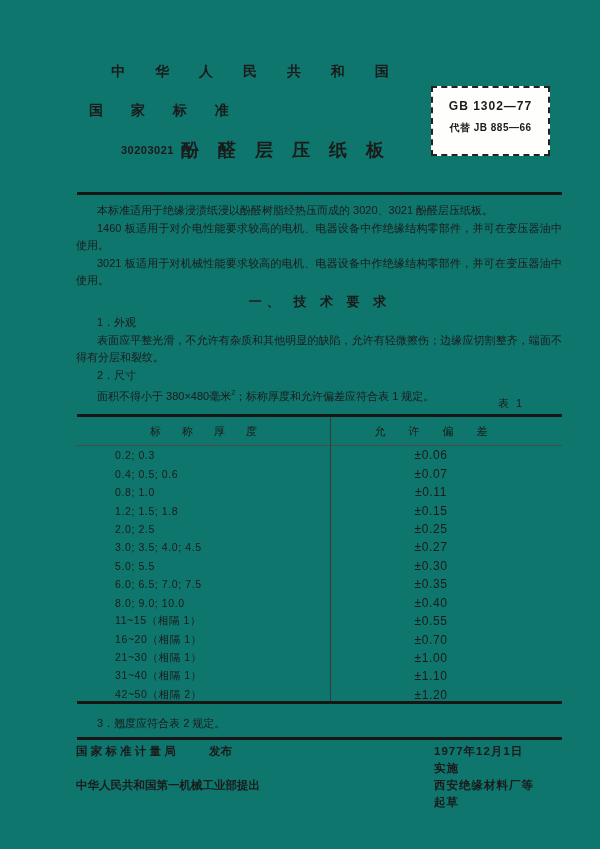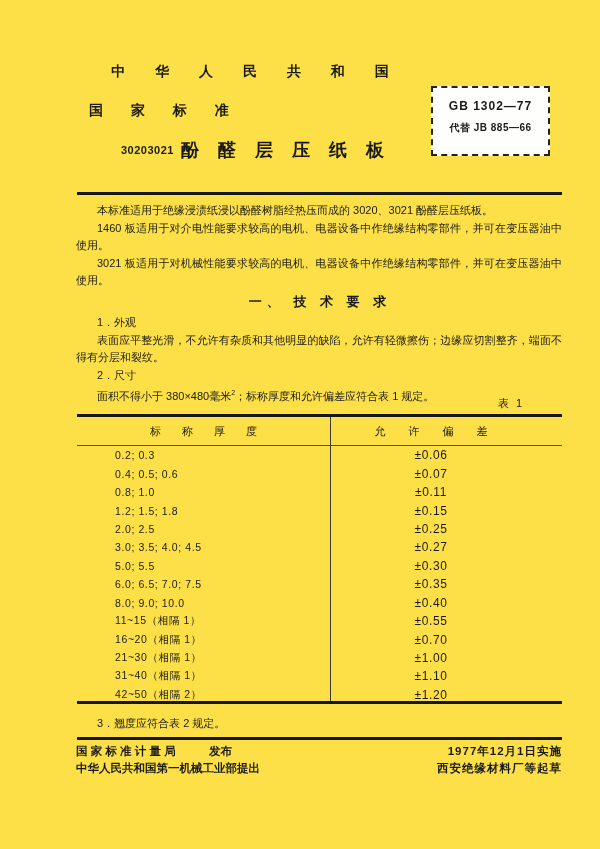--- a/index.html
+++ b/index.html
@@ -1,18 +1,18 @@
 <!DOCTYPE html>
 <html><head>
 <meta charset="utf-8">
 <style>
   html,body{margin:0;padding:0;background:#e8e8e6;}
   .page{
     position:relative; width:600px; height:849px; margin:0 auto;
-    background:#fde047; color:#1a1a1a; overflow:hidden;
+    background:#0f766e; color:#1a1a1a; overflow:hidden;
     font-family:"Liberation Sans","DejaVu Sans",sans-serif;
   }
   
   .hdr-country{position:absolute;top:63px;left:77px;width:346px;text-align:center;
     font-size:14px;font-weight:bold;letter-spacing:13px;text-indent:13px;white-space:nowrap;}
   .hdr-category{position:absolute;top:102px;left:77px;width:346px;
     font-size:14px;font-weight:bold;letter-spacing:12px;text-indent:12px;white-space:nowrap;}
   .hdr-titlerow{position:absolute;top:138px;left:77px;width:346px;
     display:flex;justify-content:center;align-items:center;}
   .grades{display:flex;font-size:11px;font-weight:bold;line-height:12px;
@@ -50,21 +50,21 @@
   .t-body .t-row{display:flex;height:18.45px;align-items:center;}
   .t-body .t-cell-l{font-size:10.5px;padding-left:38px;letter-spacing:0.6px;white-space:nowrap;}
   .t-body .t-cell-r{font-size:12px;text-align:center;padding-right:30px;letter-spacing:0.6px;}
   
   .note3{position:absolute;left:97px;top:716px;font-size:11px;}
   .footer{position:absolute;left:76px;top:743px;width:486px;
     font-size:11.5px;font-weight:bold;line-height:17px;}
   .f-row{display:flex;justify-content:space-between;}
   .f-left{display:flex;width:156px;justify-content:space-between;white-space:nowrap;}
   .f-right{display:flex;width:128px;justify-content:flex-end;white-space:nowrap;
-    letter-spacing:1px;}
+    letter-spacing:1px;flex-direction:column;}
 </style>
 </head>
 <body>
 
 <div class="page">
 
   <div class="hdr-country">中 华 人 民 共 和 国</div>
   <div class="hdr-category">国 家 标 准</div>
   <div class="hdr-titlerow">
     <div class="grades">

